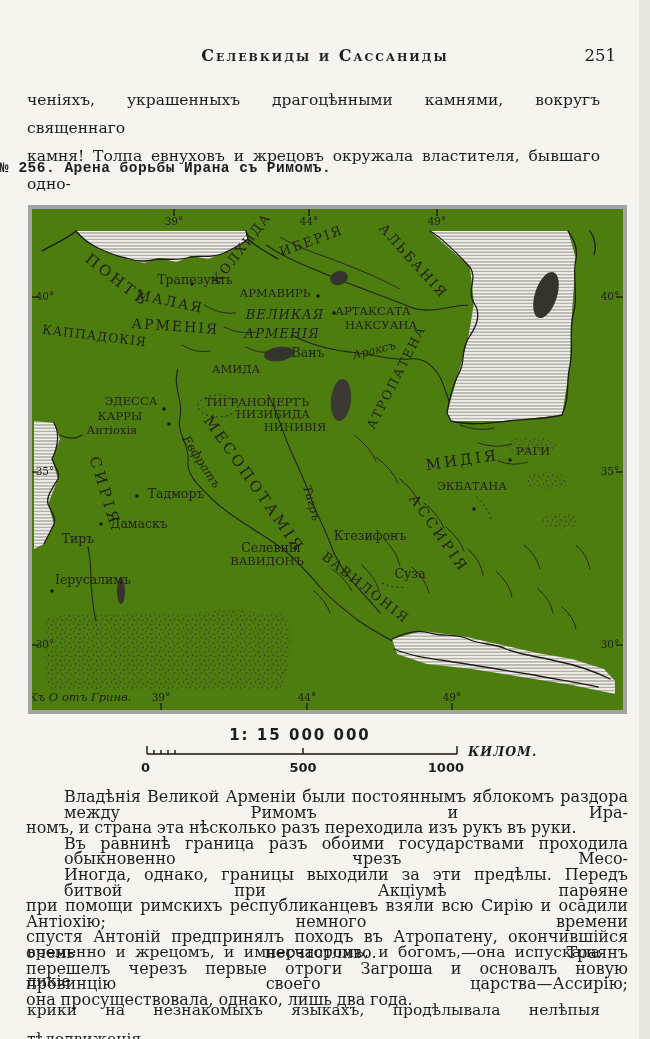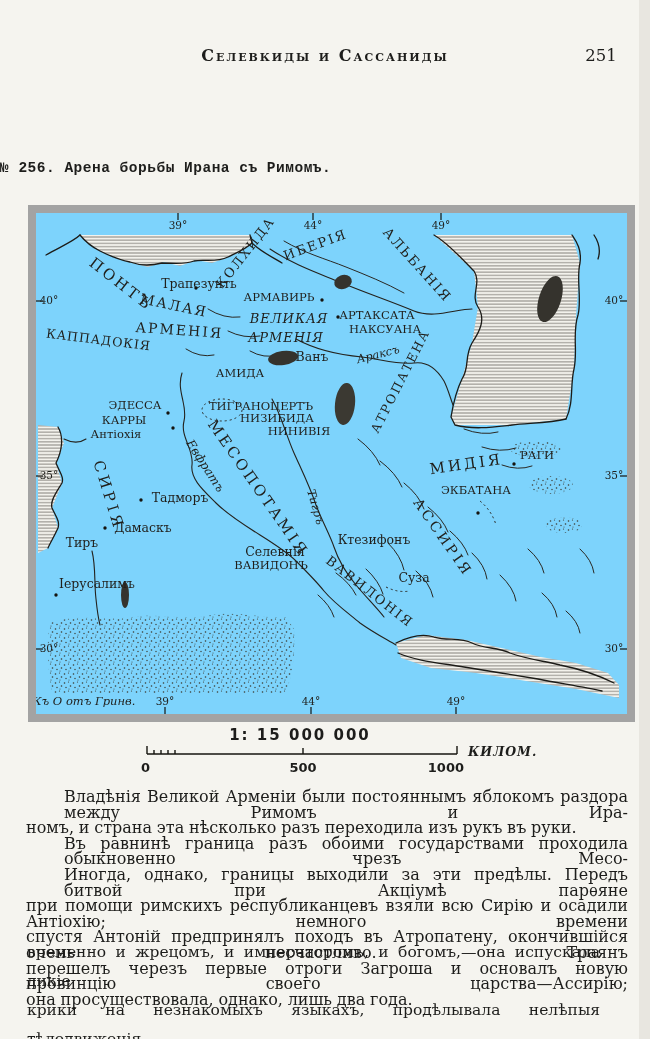--- a/index.html
+++ b/index.html
@@ -1,35 +1,35 @@
 <!DOCTYPE html>
 <html><head>
 <meta charset="utf-8">
 <style>
   html,body{margin:0;padding:0;background:#e8e6e0;}
   #page{position:relative;width:639px;height:1039px;background:#f5f4ef;color:#1d1d1b;
         font-family:"DejaVu Serif",serif;overflow:hidden;}
   
   .runhead{position:absolute;top:46px;left:0;width:650px;text-align:center;
            font-size:16px;font-weight:bold;font-variant:small-caps;letter-spacing:2px;}
-  .pagenum{position:absolute;top:46px;left:571px;width:60px;text-align:center;
+  .pagenum{position:absolute;top:46px;left:556px;width:60px;text-align:right;
            font-size:16.5px;font-variant:normal;letter-spacing:0;}
   
   .bigtext{position:absolute;left:27px;width:573px;font-size:15.5px;line-height:28px;
            word-spacing:1.5px;}
   .jline{text-align:justify;}
   .jline.full{text-align-last:justify;}
   .jline.end{text-align-last:left;}
   .indent{padding-left:38px;}
   
   .caption{position:absolute;top:160px;left:0;width:650px;text-align:left;
            font-family:Liberation Mono, monospace;font-weight:bold;font-size:14.5px;letter-spacing:0.5px;}
   
   .mapframe{position:absolute;left:28px;top:205px;width:591px;height:501px;
-            border:8px solid #a3a3a3;background:#7dd3fc;}
+            border:4px solid #a3a3a3;background:#4d7c0f;}
   .ml{font-family:"DejaVu Serif",serif;fill:#201f1b;text-anchor:middle;}
   .ml.city{font-size:11.5px;}
   .ml.reg{font-size:14px;letter-spacing:2px;}
   .ml.it{font-style:italic;}
   .ml.grat{font-size:10.5px;letter-spacing:0;}
   .riv-line{fill:none;stroke:#24221d;stroke-width:1.1;stroke-linecap:round;}
   .mt{fill:none;stroke:#2a2823;stroke-width:1;stroke-linecap:round;}
   .dash{fill:none;stroke:#2a2823;stroke-width:1;stroke-dasharray:2,3;}
   .coast{fill:none;stroke:#1c1b17;stroke-width:1.3;stroke-linecap:round;}
   
@@ -43,20 +43,24 @@
               line-height:15.6px;word-spacing:-0.3px;}
 </style>
 </head>
 <body>
 
 <div id="page">
 
   <div class="runhead">Селевкиды и Сассаниды</div>
   <div class="pagenum">251</div>
 
+  <div class="bigtext" style="top:86px;">
+    <div class="jline full">ченіяхъ, украшенныхъ драгоцѣнными камнями, вокругъ священнаго</div>
+    <div class="jline full">камня! Толпа евнуховъ и жрецовъ окружала властителя, бывшаго одно-</div>
+  </div>
 
   <div class="caption">№ 256. Арена борьбы Ирана съ Римомъ.</div>
 
   <div class="mapframe">
     <svg width="591" height="501" viewBox="0 0 591 501">
       <defs>
         <pattern id="sea" width="4" height="3.2" patternUnits="userSpaceOnUse">
           <rect width="4" height="3.2" fill="#f3f2ec"></rect>
           <line x1="0" y1="1.6" x2="4" y2="1.6" stroke="#4e4c46" stroke-width="0.7"></line>
         </pattern>

